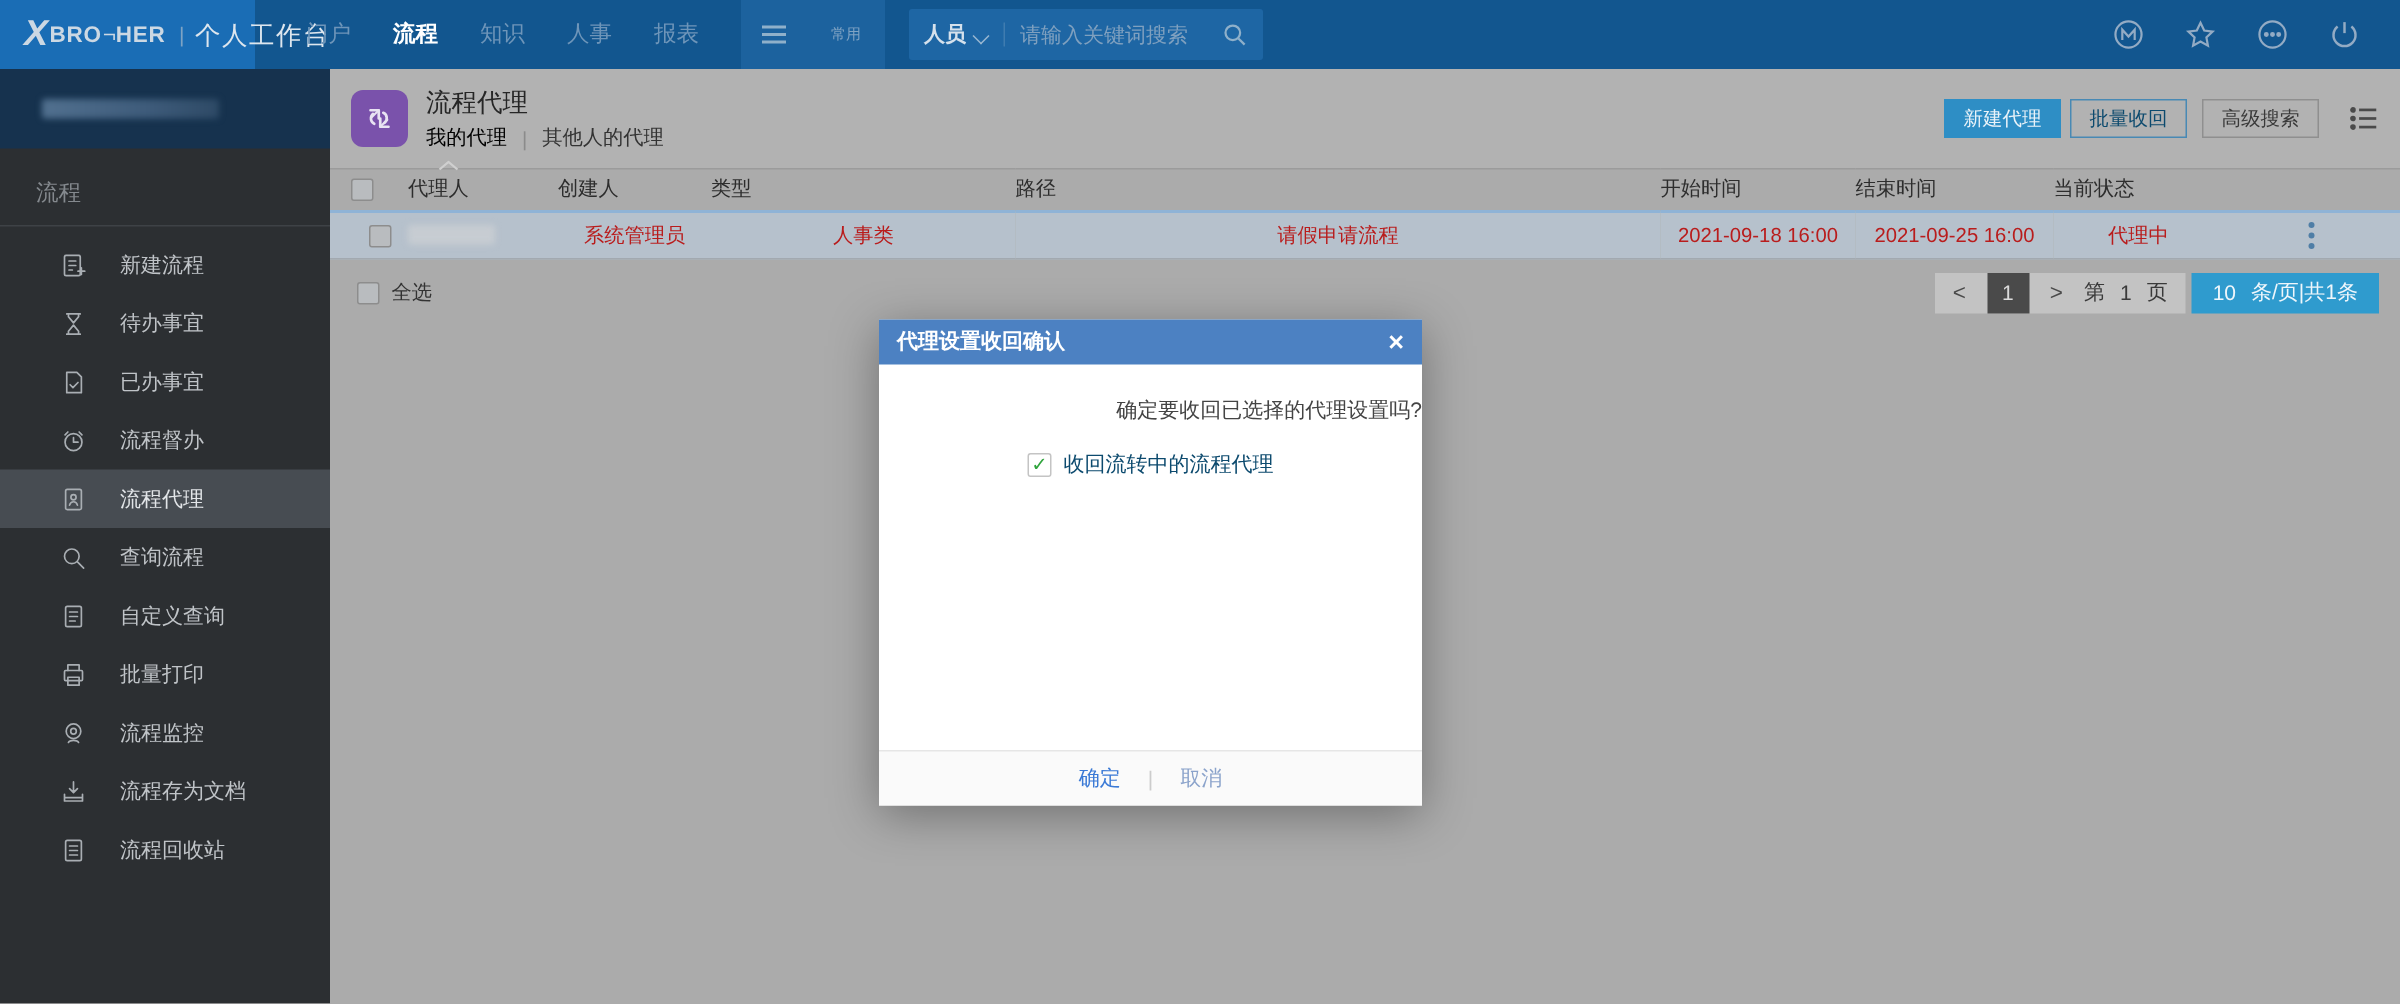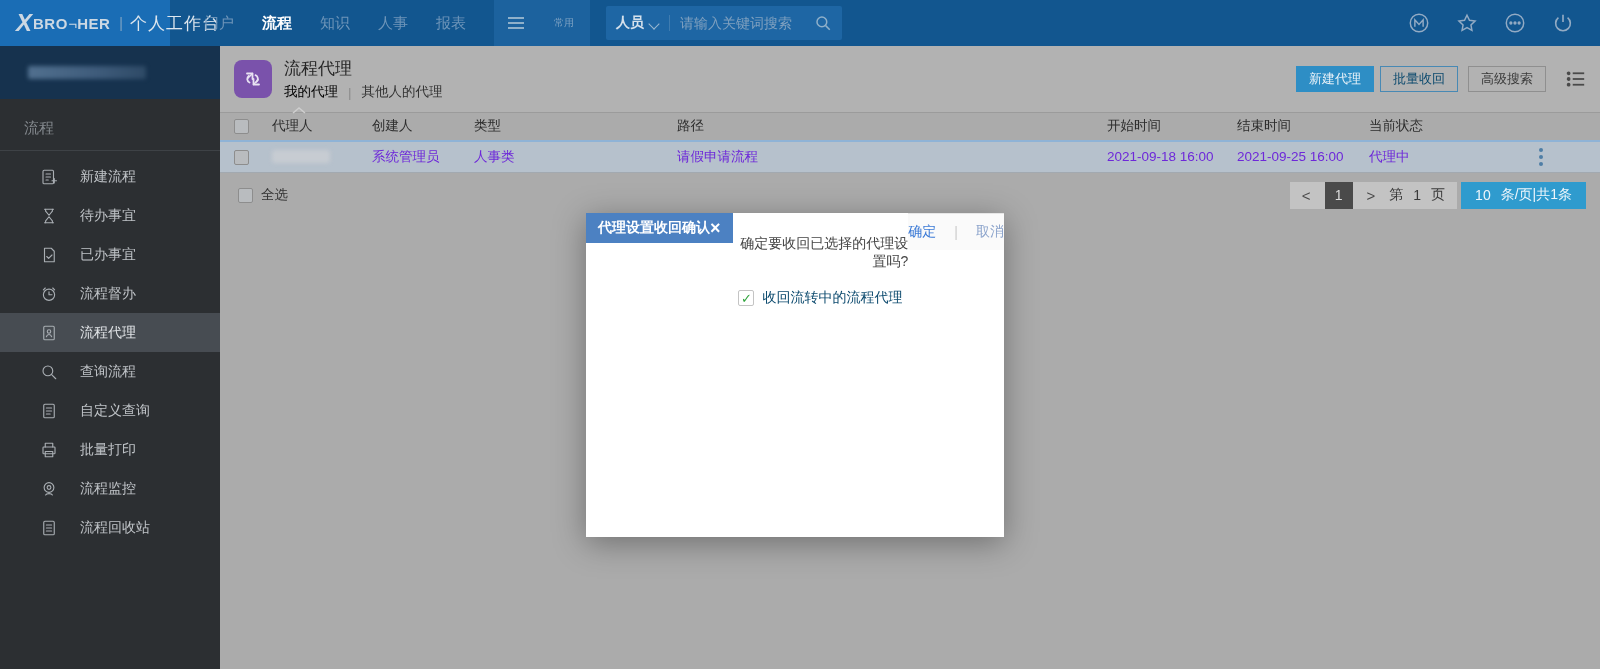--- a/index.html
+++ b/index.html
@@ -62,37 +62,37 @@
   .btn-outline-gray { border-color:#8f8f8f; color:#3a3a3a; margin-left:4px; }
   .list-view { margin-left:14px; cursor:pointer; display:flex; }
 
   .collapse-caret { position:absolute; left:72px; top:61px; }
 
   
   table { width:100%; border-collapse:collapse; table-layout:fixed; }
   thead tr { height:28px; border-top:1px solid #9b9b9b; border-bottom:2px solid #8fb3d6; }
   thead td { font-size:13.5px; color:#2d2d2d; }
   tbody tr { height:32px; background:#b6c1cc; border-bottom:1px solid #a2a9b0; }
-  tbody td { font-size:13.5px; color:#6d28d9; }
+  tbody td { font-size:13.5px; color:#b91c1c;text-align:center; }
   .cbx { width:15px; height:15px; border:1px solid #8d8d8d; background:#b9bcbf; border-radius:2px; display:inline-block; vertical-align:middle; cursor:pointer; }
   .cell-censor { width:58px; height:13px; background:#c7ccd2; border-radius:2px; filter:blur(2px); }
   .row-dots { display:flex; flex-direction:column; gap:3px; align-items:center; cursor:pointer; }
   .row-dots i { width:4px; height:4px; border-radius:50%; background:#4f7ea6; }
 
   .list-footer { height:44px; display:flex; align-items:center; padding:0 14px 0 18px; }
   .select-all-label { margin-left:8px; color:#333; font-size:13.5px; }
   .pager { margin-left:auto; display:flex; align-items:center; }
   .pager-box { background:#c3c3c3; height:27px; display:flex; align-items:center; padding:0 12px; gap:14px; font-size:14px; color:#3a3a3a; }
   .pg-arrow { cursor:pointer; color:#4a4a4a; font-size:15px; }
   .pg-cur { width:28px; height:27px; background:#4a4a4a; color:#dcdcdc; display:flex; align-items:center; justify-content:center; cursor:pointer; }
   .pg-jump { display:flex; align-items:center; gap:10px; }
   .pager-size { margin-left:4px; background:#2f9bce; color:#eef6fb; height:27px; display:flex; align-items:center; padding:0 14px; gap:10px; font-size:14px; cursor:pointer; }
 
   
-  .dialog { position:absolute; left:586px; top:213px; width:418px; height:324px; background:#ffffff; box-shadow:0 6px 30px rgba(0,0,0,.35); z-index:20; display:flex; flex-direction:row; }
+  .dialog { position:absolute; left:586px; top:213px; width:362px; height:324px; background:#ffffff; box-shadow:0 6px 30px rgba(0,0,0,.35); z-index:20; display:flex; flex-direction:column; }
   .dialog-header { height:30px; background:#4c81c2; display:flex; align-items:center; padding:0 12px; flex:none; }
   .dialog-title { color:#ffffff; font-size:14px; font-weight:bold; }
   .dialog-close { margin-left:auto; color:#ffffff; font-size:18px; font-weight:bold; cursor:pointer; line-height:1; }
   .dialog-body { flex:1; padding-top:22px; text-align:right; }
   .dialog-question { font-size:14px; color:#444444; }
   .dialog-check-row { margin-top:18px; display:flex; align-items:center; justify-content:center; gap:8px; }
   .mcbx { width:16px; height:16px; border:1px solid #c4c4c4; border-radius:2px; background:#fff; color:#2fa43c; font-size:13px; font-weight:bold; display:flex; align-items:center; justify-content:center; cursor:pointer; }
   .dialog-check-label { color:#0c4a6e; font-size:14px; }
   .dialog-footer { height:37px; flex:none; background:#fafafa; border-top:1px solid #e6e6e6; display:flex; align-items:center; justify-content:center; gap:18px; font-size:14px; }
   .dlg-ok { color:#3b7ad6; cursor:pointer; }
@@ -258,20 +258,29 @@
     </div>
     <div class="side-item">
       <span class="sicon">
           <svg viewBox="0 0 24 24">
             <circle cx="12" cy="10" r="6.5"></circle>
             <circle cx="12" cy="10" r="2.5"></circle>
             <path d="M7.5 20c1-2.5 8-2.5 9 0"></path>
           </svg>
         </span>
       <span>流程监控</span>
+    </div>
+    <div class="side-item">
+      <span class="sicon">
+          <svg viewBox="0 0 24 24">
+            <path d="M12 3v9M8.5 9 12 12.5 15.5 9"></path>
+            <path d="M4 14v6h16v-6M4 17h16"></path>
+          </svg>
+        </span>
+      <span>流程存为文档</span>
     </div>
     <div class="side-item">
       <span class="sicon">
           <svg viewBox="0 0 24 24">
             <rect x="5" y="3" width="14" height="18" rx="1.5"></rect>
             <path d="M8.5 8h7M8.5 12h7M8.5 16h7"></path>
           </svg>
         </span>
       <span>流程回收站</span>
     </div>

